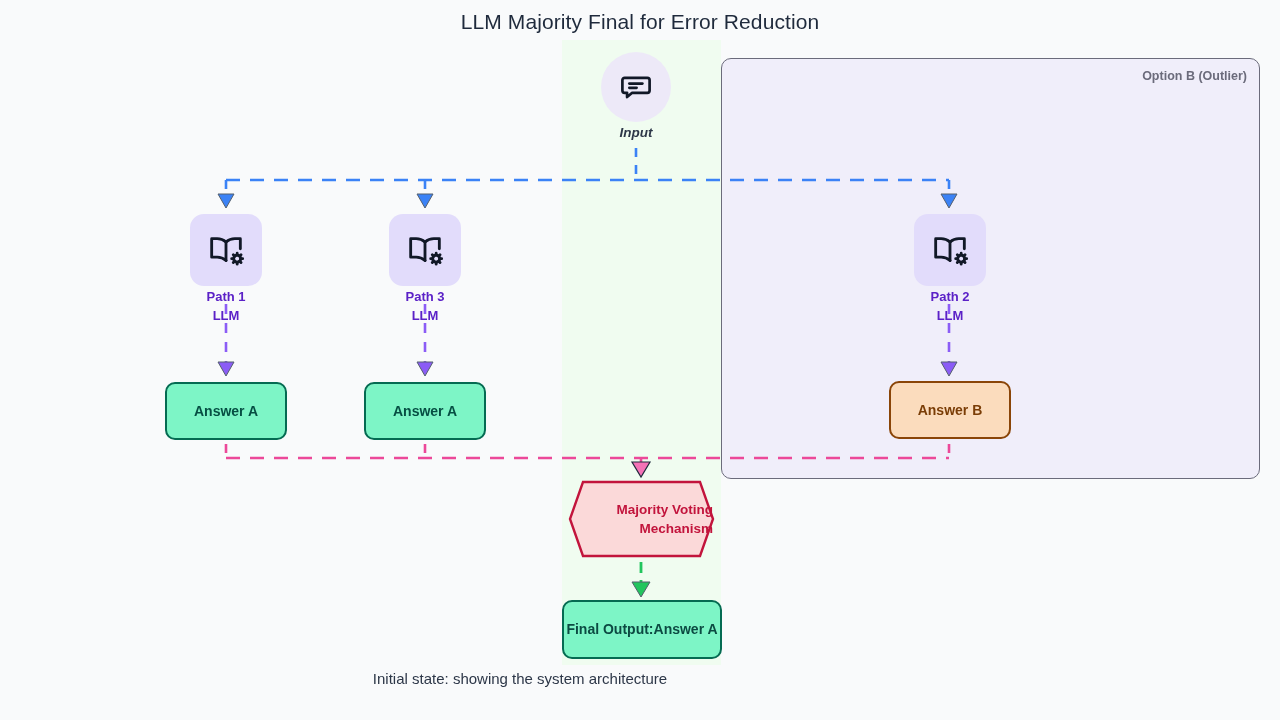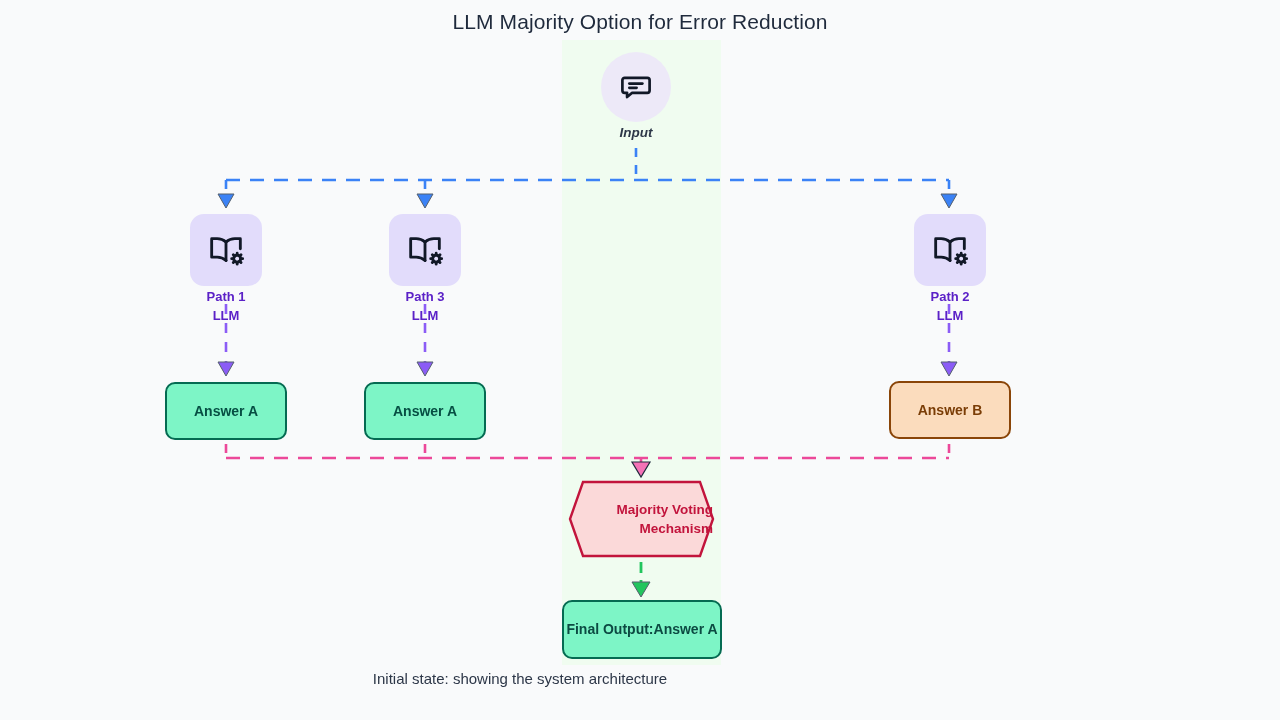--- a/index.html
+++ b/index.html
@@ -189,25 +189,28 @@
     font-weight: bold;
     color: #0c4a42;
     line-height: 19px;
   }
 </style>
 </head>
 <body>
 
 <div id="stage">
 
-  <div class="page-title">LLM Majority Option for Error Reduction</div>
+  <div class="page-title">LLM Majority Final for Error Reduction</div>
 
   <div class="center-band"></div>
 
 
+  <div class="panel panel-b">
+    <div class="panel-label">Option B (Outlier)</div>
+  </div>
 
   <svg class="edges" viewBox="0 0 1280 720" width="1280" height="720">
 
     <line x1="636" y1="148" x2="636" y2="180" stroke="#3b82f6" stroke-width="2.6" stroke-dasharray="9 8"></line>
 
     <line x1="226" y1="180" x2="949" y2="180" stroke="#3b82f6" stroke-width="2.6" stroke-dasharray="14 10"></line>
 
     <line x1="226" y1="180" x2="226" y2="194" stroke="#3b82f6" stroke-width="2.6" stroke-dasharray="9 8"></line>
     <polygon points="218,194 234,194 226,208" fill="#3b82f6" stroke="#55606e" stroke-width="1"></polygon>
 

